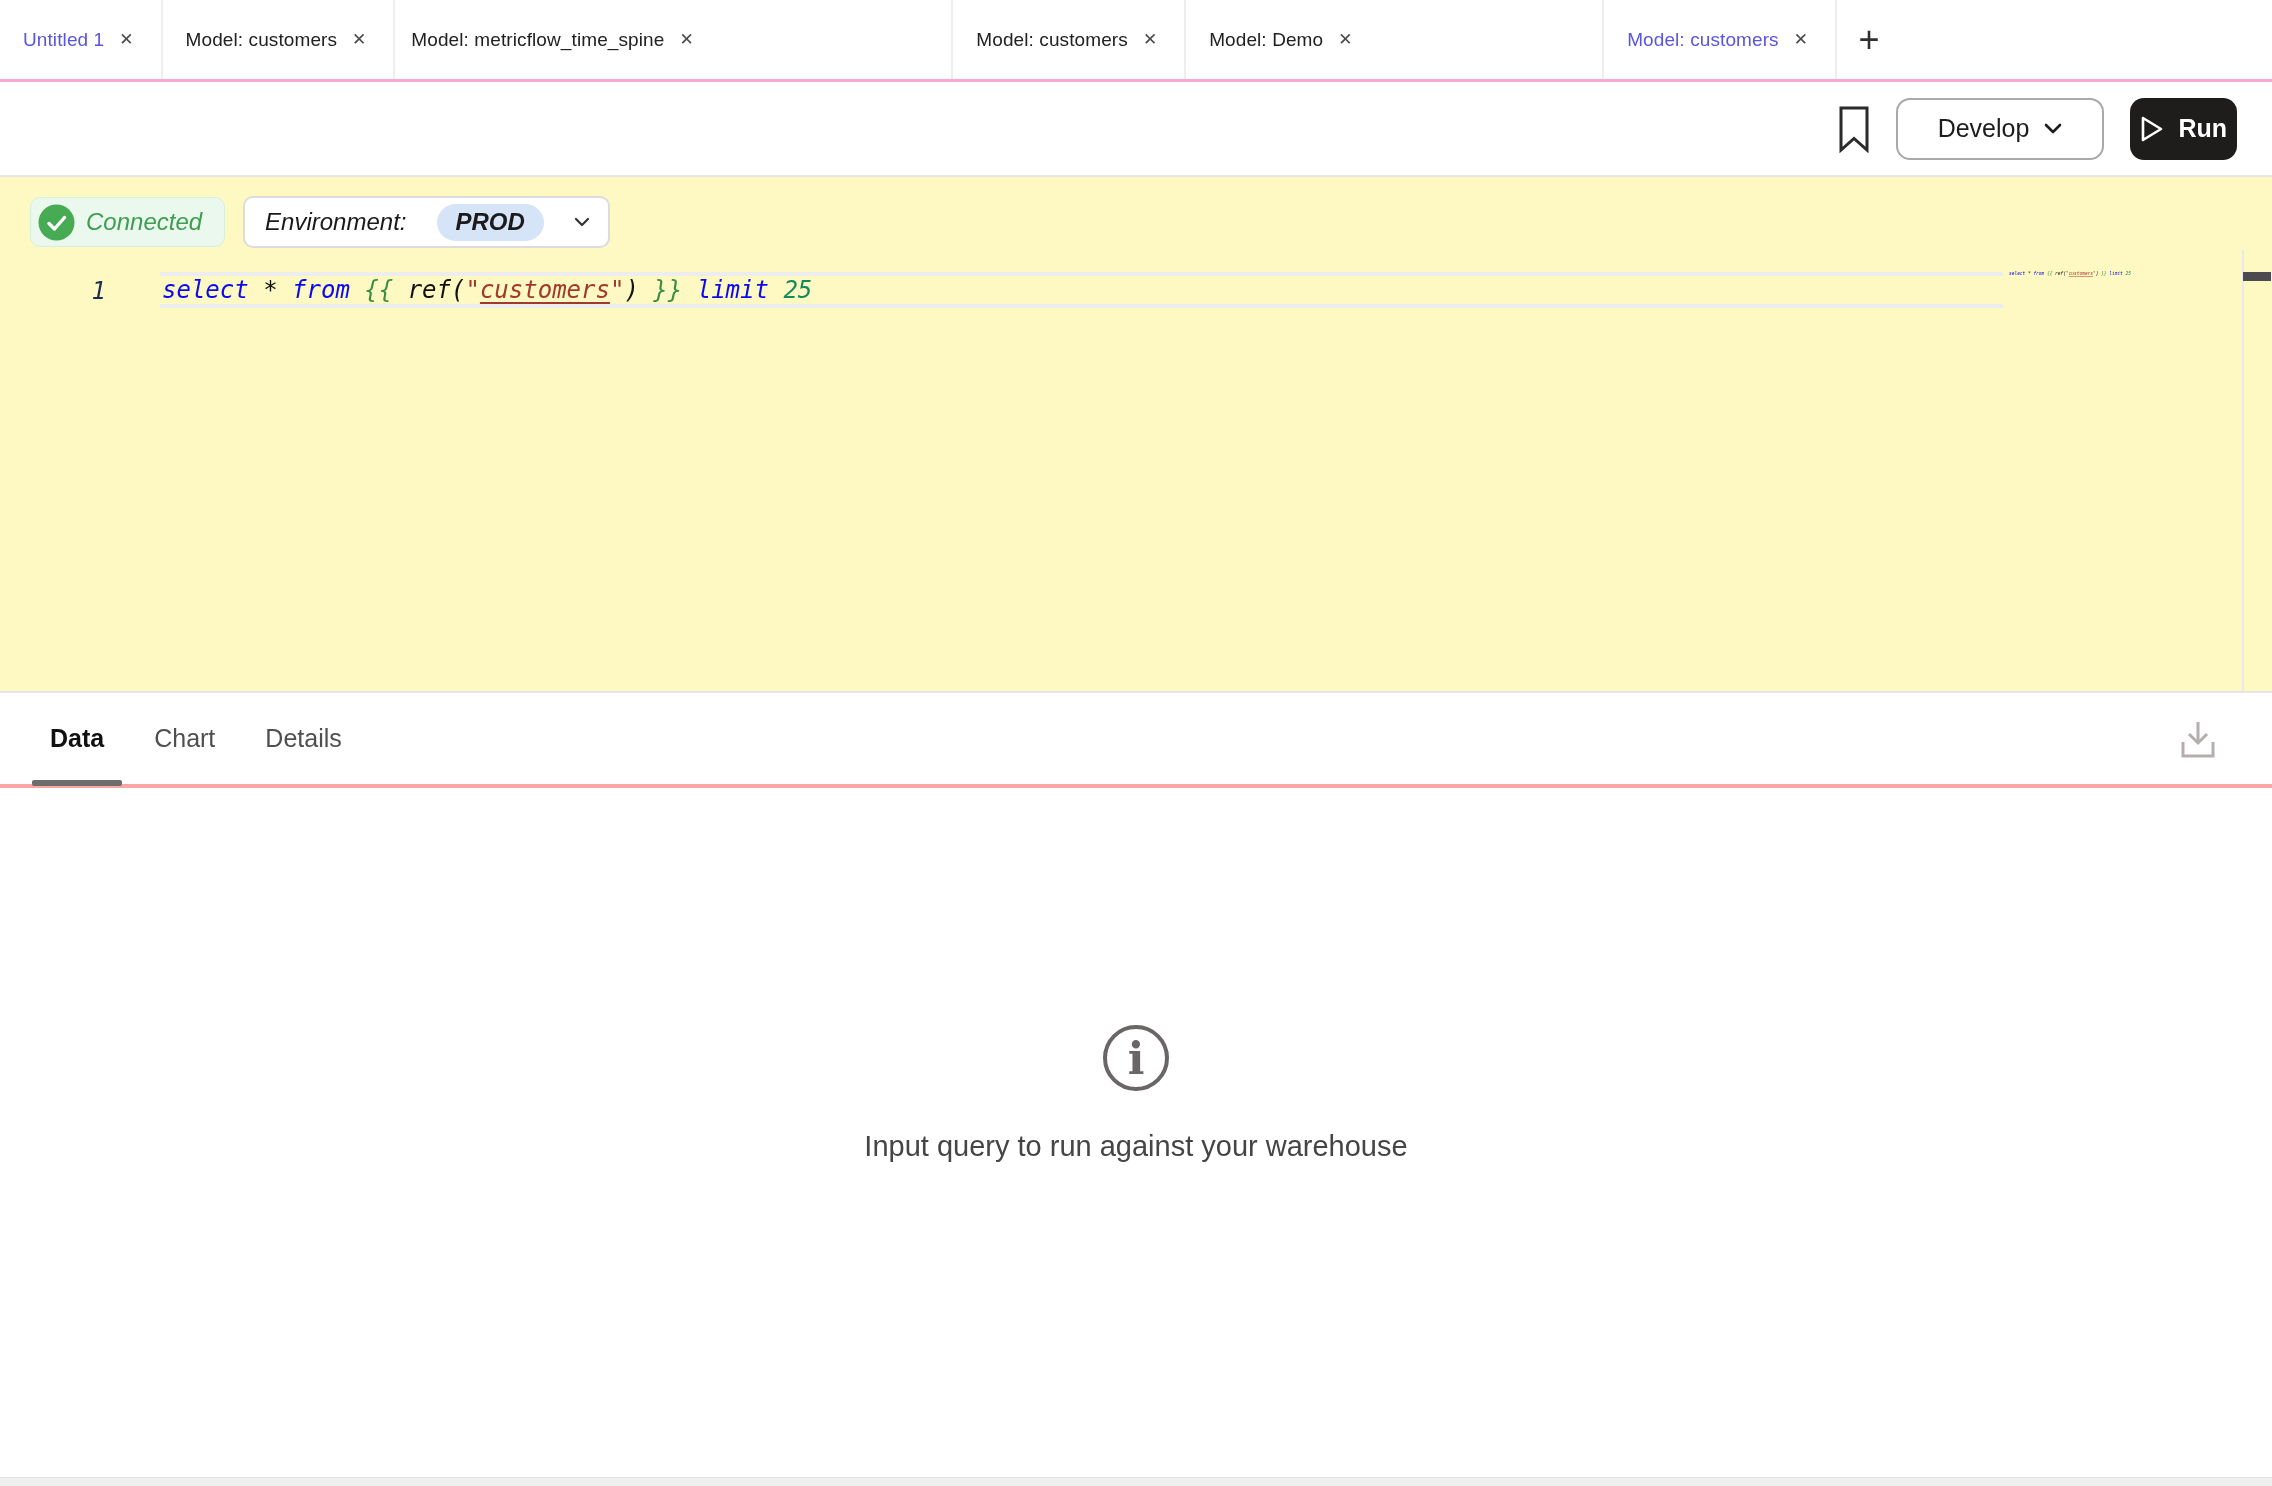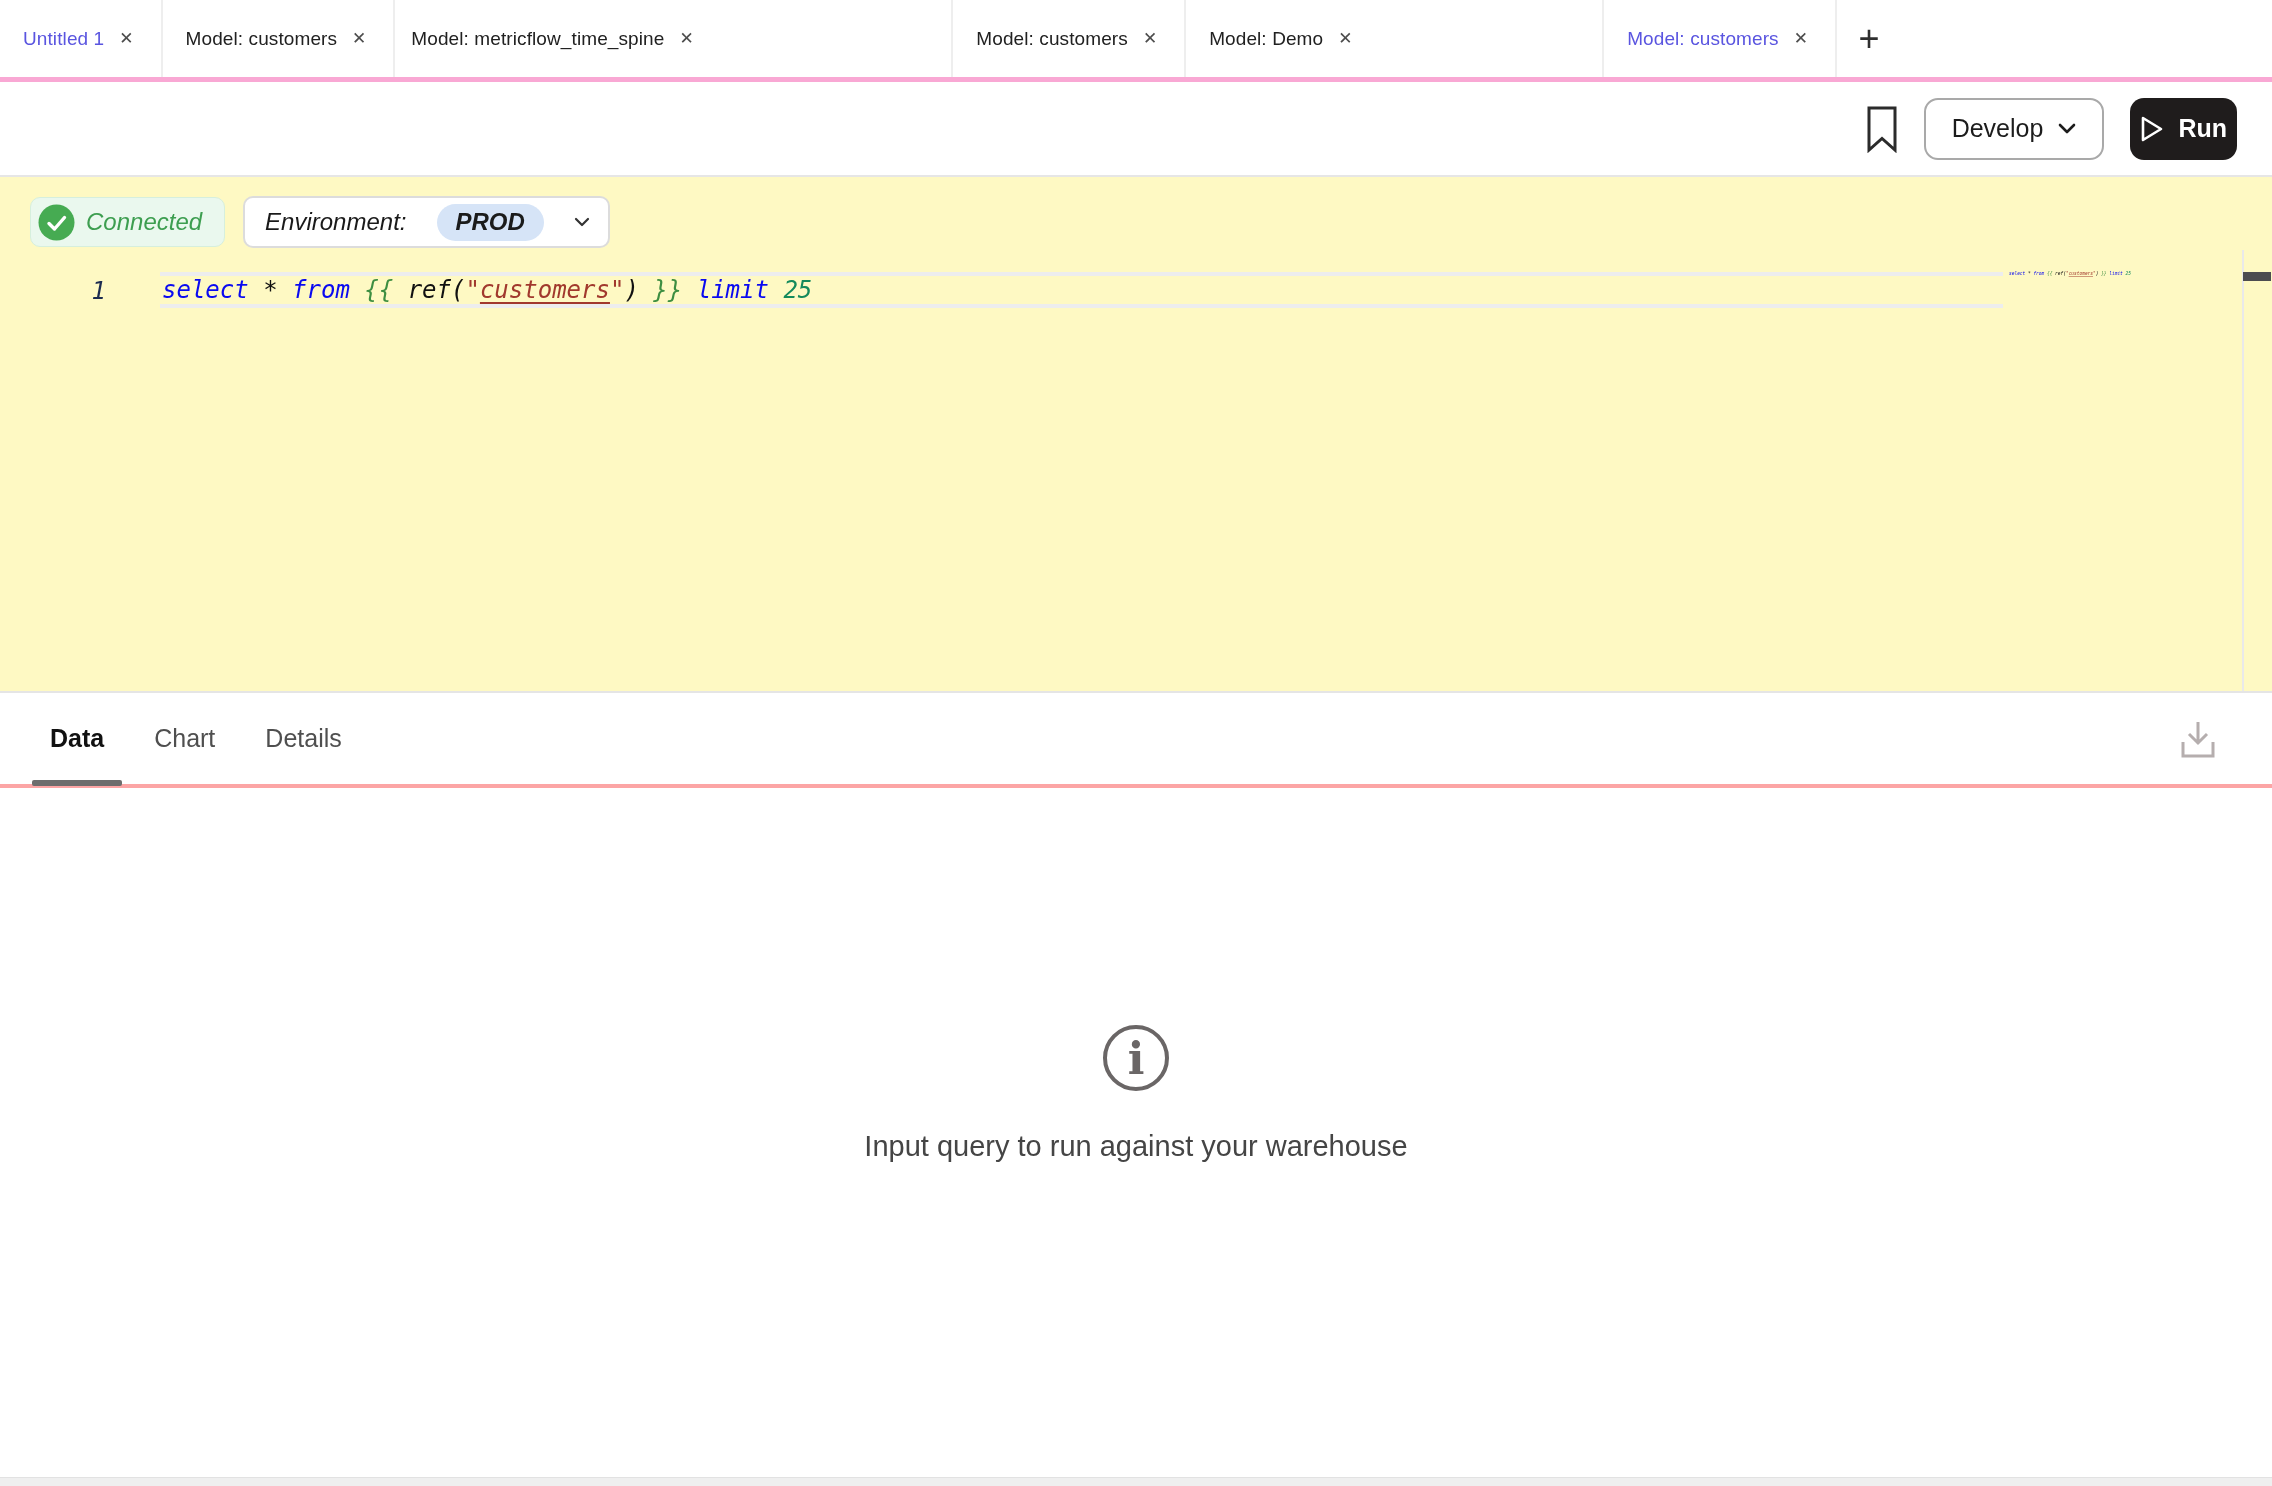--- a/index.html
+++ b/index.html
@@ -2,36 +2,36 @@
 <html><head>
 <meta charset="utf-8">
 <style>
   * { margin:0; padding:0; box-sizing:border-box; }
   html,body { width:2272px; height:1486px; background:#ffffff; overflow:hidden;
               font-family:"Liberation Sans", sans-serif; }
   .app { width:2272px; height:1486px; display:flex; flex-direction:column; position:relative; }
 
   
   .tabbar { height:82px; flex:none; display:flex; align-items:stretch; background:#ffffff;
-            border-bottom:5px solid #f9a8d4; }
+            border-bottom:3px solid #f9a8d4; }
   .tab { display:flex; align-items:center; gap:13px; padding:0 25px 0 23px;
          border-right:2px solid #eeeeee; background:#ffffff; cursor:default; white-space:nowrap; }
   .tab-label { font-size:19px; color:#212121; letter-spacing:0.1px; }
   .tab.accent .tab-label { color:#5a55e0; }
   .tab-close { font-size:17px; color:#4d4d4d; line-height:1; padding:2px; }
   .tab.wide1 { min-width:558px;padding-left:16px; }
   .tab.wide2 { min-width:418px; }
   .plus-btn { display:flex; align-items:center; justify-content:center; width:64px;
               font-size:36px; font-weight:300; color:#2f2f2f; }
 
   
   .toolbar { height:95px; flex:none; display:flex; align-items:center; justify-content:flex-end;
              gap:26px; padding-right:35px; background:#ffffff; border-bottom:2px solid #e6e6e6; }
   .bookmark-btn { display:flex; align-items:center; }
-  .btn-develop { display:flex; align-items:center; gap:15px; height:62px; padding:0 26px;
+  .btn-develop { display:flex; align-items:center; gap:15px; height:62px; padding:0 40px;
                  border:2px solid #a9a9a9; border-radius:14px; background:#ffffff;
                  font-size:25px; font-weight:500; color:#1c1c1c; }
   .btn-run { display:flex; align-items:center; gap:14px; height:62px; padding:0 10px;
              border:none; border-radius:14px; background:#1f1c1c; color:#ffffff;
              font-size:25px; font-weight:600; }
 
   
   .editor-pane { height:514px; flex:none; position:relative; background:#fef9c3;font-style:italic; }
   .status-row { position:absolute; top:19px; left:30px; display:flex; align-items:center; gap:18px; }
   .badge-connected { display:flex; align-items:center; gap:11px; height:50px; padding:0 22px 0 7px;

